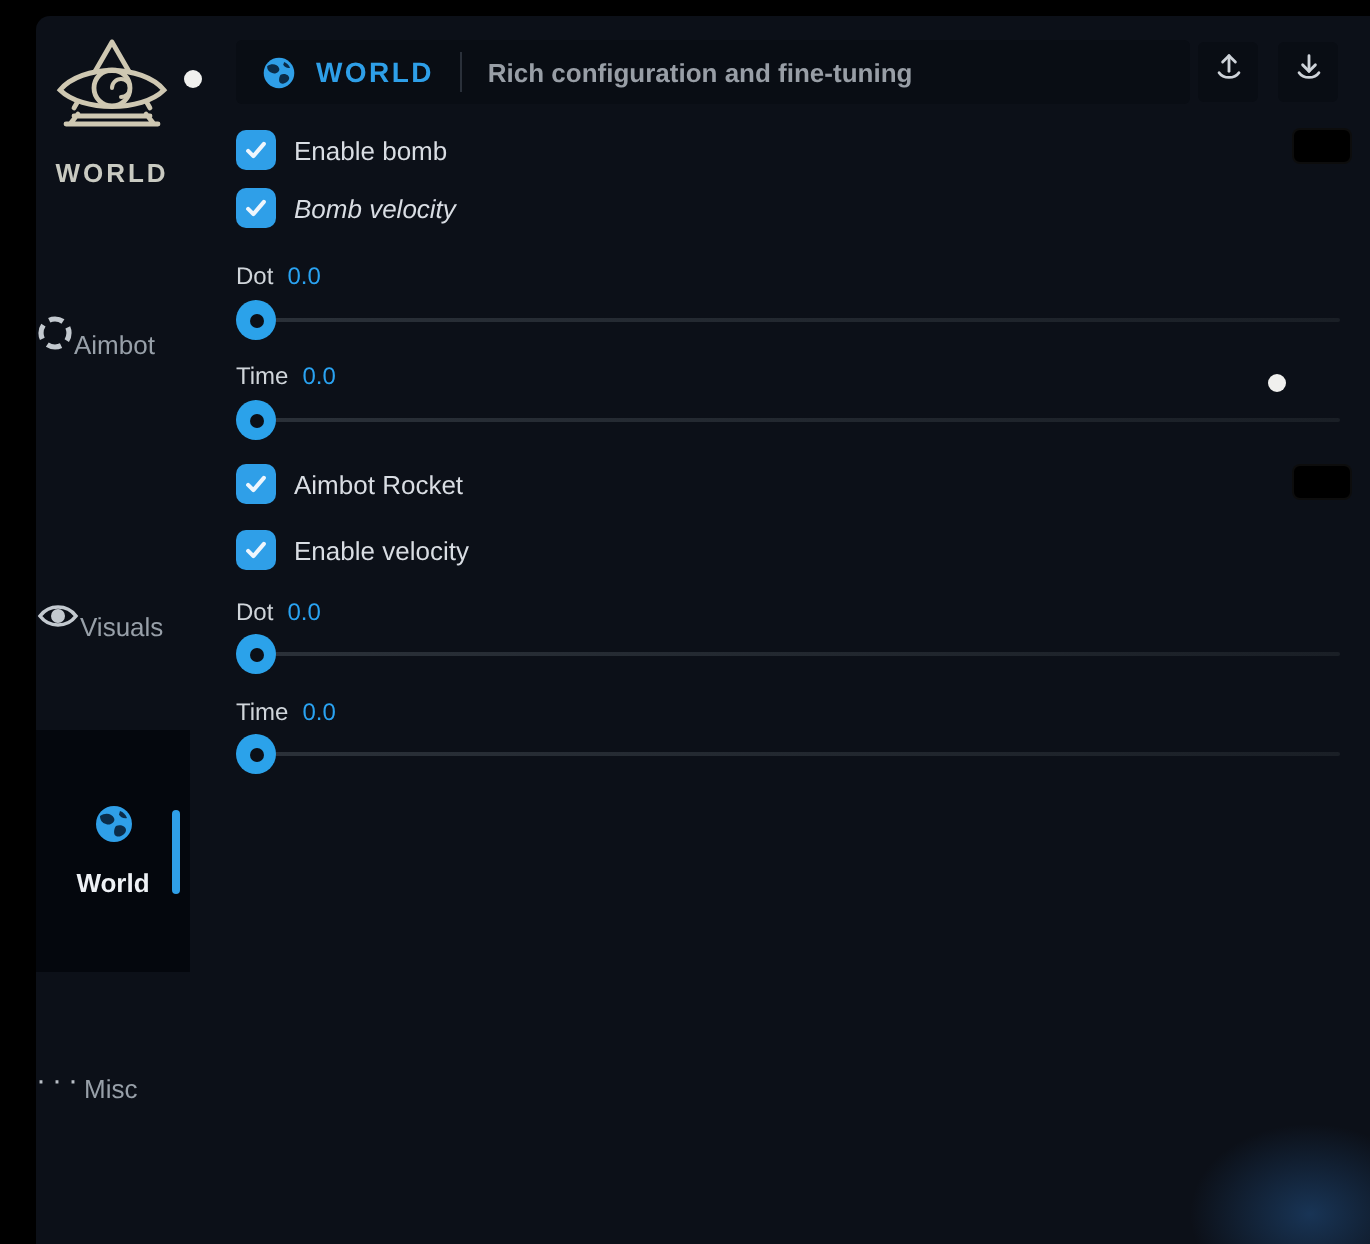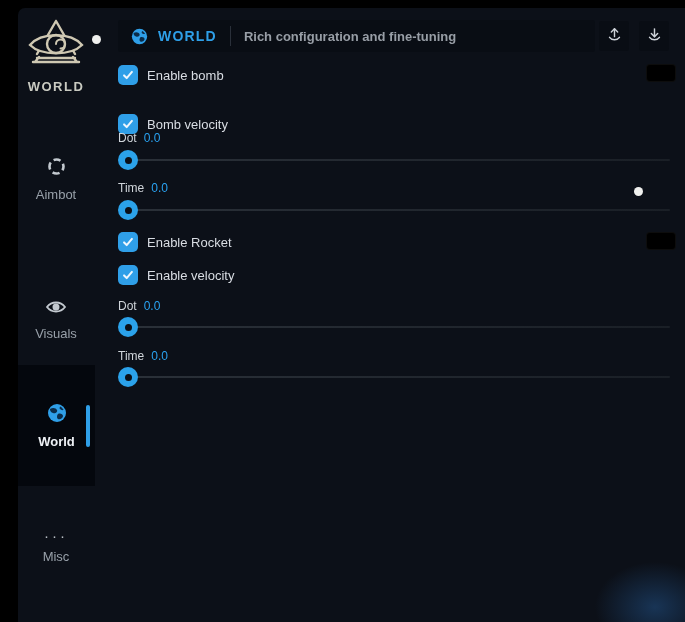--- a/index.html
+++ b/index.html
@@ -9,21 +9,21 @@
   .panel { position:absolute; left:18px; top:8px; right:0; bottom:0;
            background:#0c1018; border-top-left-radius:7px; }
   .corner-glow { position:absolute; right:-30px; bottom:-30px; width:120px; height:90px;
            background:radial-gradient(closest-side, rgba(47,120,200,0.35), rgba(47,120,200,0)); }
 
   
   .logo-wrap { position:absolute; left:18px; top:18px; width:76px; text-align:center; }
   .logo-wrap svg { display:block; margin:0 auto; }
   .brand { margin-top:5px; font-size:13px; font-weight:bold; letter-spacing:1.5px; color:#c9cac1; }
 
-  .nav-item { position:absolute; left:18px; width:76px; display:flex; flex-direction:column;
+  .nav-item { position:absolute; left:18px; width:76px; display:flex; flex-direction:row;
               align-items:center; cursor:pointer; }
   .nav-item .nav-label { margin-top:7px; font-size:13px; color:#98a0a9; }
   .nav-aimbot  { top:157px; }
   .nav-visuals { top:299px; }
   .nav-misc    { top:530px; }
   .nav-misc .dots { font-size:15px; letter-spacing:3px; color:#b9bfc6; line-height:12px; }
 
   .nav-selected-box { position:absolute; left:18px; top:365px; width:77px; height:121px;
               background:#04070d; display:flex; flex-direction:column; align-items:center;
               justify-content:center; cursor:pointer; }
@@ -154,21 +154,21 @@
   <div class="check-row" style="top:65px;text-align:center;">
     <span class="checkbox">
       <svg width="14" height="14" viewBox="0 0 16 16" fill="none" stroke="#eef6fd" stroke-width="2.3" stroke-linecap="round" stroke-linejoin="round">
           <path d="M3.5 8.5 L6.5 11.5 L12.5 4.5"></path>
         </svg>
     </span>
     <span class="check-label">Enable bomb</span>
   </div>
   <div class="swatch" style="top:64px;"></div>
 
-  <div class="check-row" style="top:114px;">
+  <div class="check-row" style="top:94px;font-style:italic;">
     <span class="checkbox">
       <svg width="14" height="14" viewBox="0 0 16 16" fill="none" stroke="#eef6fd" stroke-width="2.3" stroke-linecap="round" stroke-linejoin="round">
           <path d="M3.5 8.5 L6.5 11.5 L12.5 4.5"></path>
         </svg>
     </span>
     <span class="check-label">Bomb velocity</span>
   </div>
 
   <div class="slider-label" style="top:131px;">
     <span class="sl-name">Dot</span>
@@ -183,21 +183,21 @@
   </div>
   <div class="slider-track" style="top:209px;"></div>
   <div class="slider-handle" style="left:118px; top:200px;"></div>
 
   <div class="check-row" style="top:232px;">
     <span class="checkbox">
       <svg width="14" height="14" viewBox="0 0 16 16" fill="none" stroke="#eef6fd" stroke-width="2.3" stroke-linecap="round" stroke-linejoin="round">
           <path d="M3.5 8.5 L6.5 11.5 L12.5 4.5"></path>
         </svg>
     </span>
-    <span class="check-label">Enable Rocket</span>
+    <span class="check-label">Aimbot Rocket</span>
   </div>
   <div class="swatch" style="top:232px;"></div>
 
   <div class="check-row" style="top:265px;">
     <span class="checkbox">
       <svg width="14" height="14" viewBox="0 0 16 16" fill="none" stroke="#eef6fd" stroke-width="2.3" stroke-linecap="round" stroke-linejoin="round">
           <path d="M3.5 8.5 L6.5 11.5 L12.5 4.5"></path>
         </svg>
     </span>
     <span class="check-label">Enable velocity</span>

